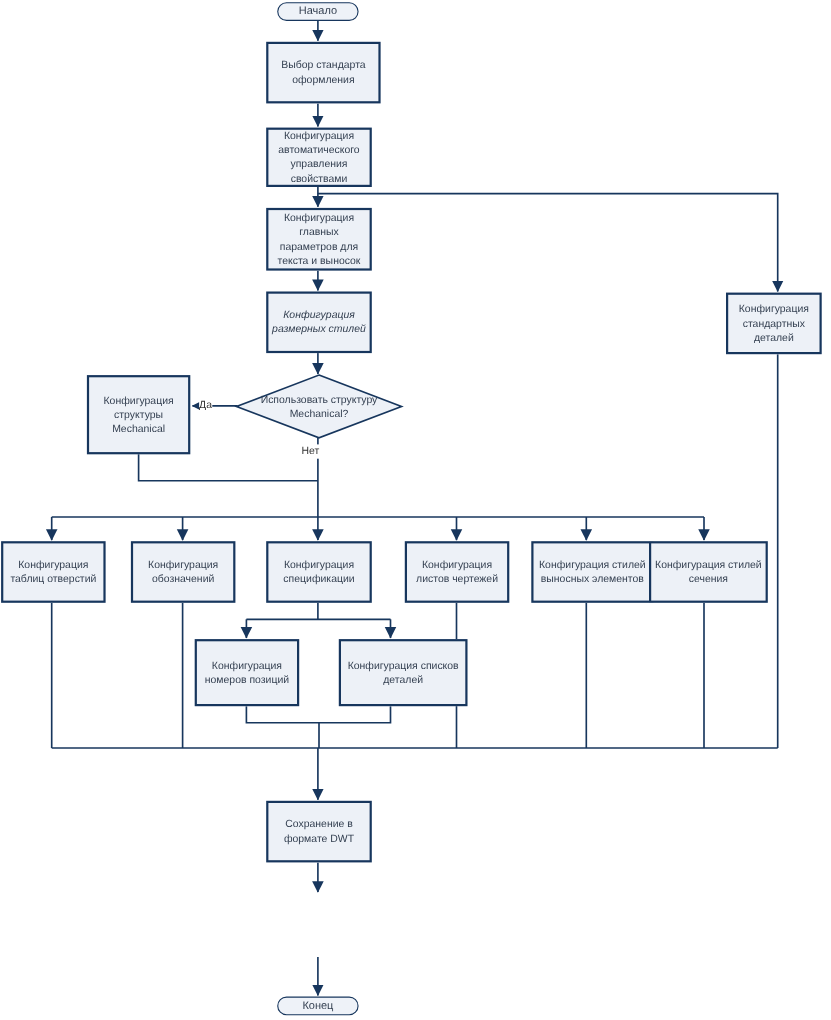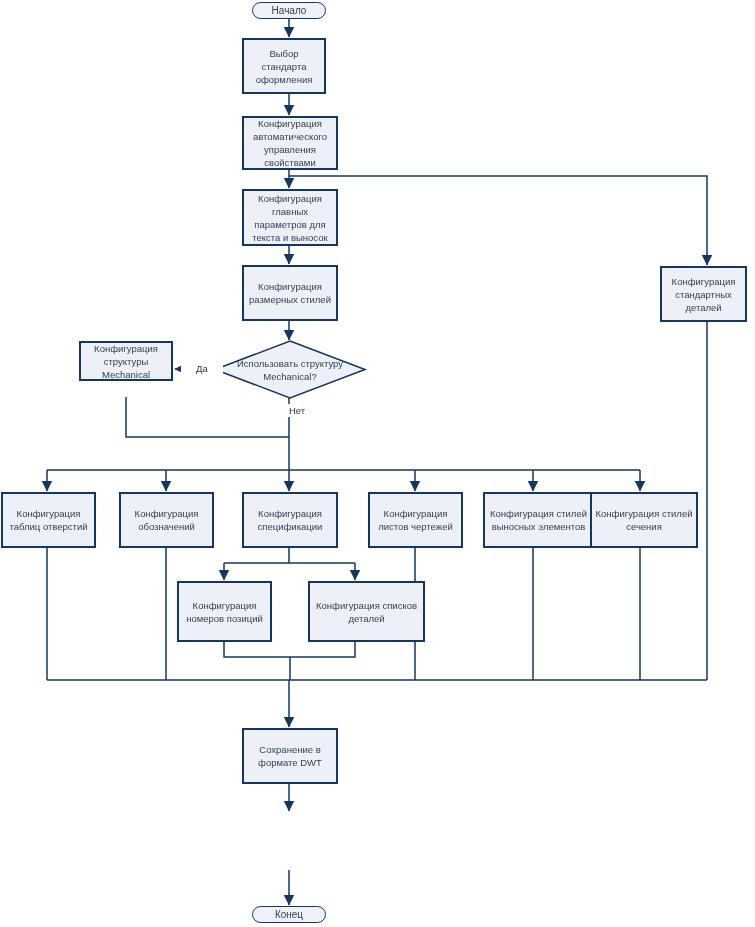--- a/index.html
+++ b/index.html
@@ -21,21 +21,21 @@
   .terminal{
     border-radius:10px;border-width:1.5px;font-size:10px;background:#eef2f8;
   }
   .diamond-text{
     position:absolute;z-index:2;box-sizing:border-box;
     display:flex;align-items:center;justify-content:center;
     text-align:center;font-size:9.5px;line-height:13px;color:#333f50;
   }
   .edge-label{
     position:absolute;z-index:3;background:#ffffff;
-    font-size:9.5px;line-height:13px;color:#333333;padding:0 15px;
+    font-size:9.5px;line-height:13px;color:#333333;padding:0 0;
   }
 </style>
 </head>
 <body>
 
 <div id="canvas">
 
   <svg id="edges" width="755" height="927">
     <defs>
       <marker id="ah" viewBox="0 0 10 10" refX="9.5" refY="5" markerWidth="7" markerHeight="8" orient="auto-start-reverse">
@@ -86,28 +86,28 @@
       <path d="M289 784 L289 811" marker-end="url(#ah)"></path>
       <path d="M289 870 L289 905" marker-end="url(#ah)"></path>
     </g>
 
     <polygon points="290,341 365,369.5 290,398 215,369.5" fill="#edf1f7" stroke="#17365d" stroke-width="1.5"></polygon>
   </svg>
 
   <div class="node terminal" style="left:252px;top:2px;width:74px;height:17px;">Начало</div>
   <div class="node terminal" style="left:252px;top:906px;width:74px;height:17px;">Конец</div>
 
-  <div class="node" style="left:242px;top:38px;width:84px;height:56px;">Выбор стандарта оформления</div>
+  <div class="node" style="left:242px;top:38px;width:104px;height:56px;">Выбор стандарта оформления</div>
   <div class="node" style="left:242px;top:116px;width:96px;height:54px;">Конфигурация автоматического управления свойствами</div>
   <div class="node" style="left:242px;top:189px;width:96px;height:57px;">Конфигурация главных параметров для текста и выносок</div>
-  <div class="node" style="left:242px;top:265px;width:96px;height:56px;">Конфигурация размерных стилей</div>
+  <div class="node" style="left:242px;top:265px;width:96px;height:56px;font-style:italic;">Конфигурация размерных стилей</div>
 
   <div class="diamond-text" style="left:225px;top:343px;width:130px;height:53px;">Использовать структуру Mechanical?</div>
 
-  <div class="node" style="left:79px;top:341px;width:94px;height:40px;">Конфигурация структуры Mechanical</div>
+  <div class="node" style="left:79px;top:341px;width:94px;height:72px;">Конфигурация структуры Mechanical</div>
   <div class="node" style="left:660px;top:266px;width:87px;height:56px;">Конфигурация стандартных деталей</div>
 
   <div class="edge-label" style="left:181px;top:362px;">Да</div>
   <div class="edge-label" style="left:274px;top:404px;">Нет</div>
 
   <div class="node" style="left:1px;top:492px;width:95px;height:56px;">Конфигурация таблиц отверстий</div>
   <div class="node" style="left:119px;top:492px;width:95px;height:56px;">Конфигурация обозначений</div>
   <div class="node" style="left:242px;top:492px;width:96px;height:56px;">Конфигурация спецификации</div>
   <div class="node" style="left:368px;top:492px;width:95px;height:56px;">Конфигурация листов чертежей</div>
   <div class="node" style="left:483px;top:492px;width:111px;height:56px;">Конфигурация стилей выносных элементов</div>

